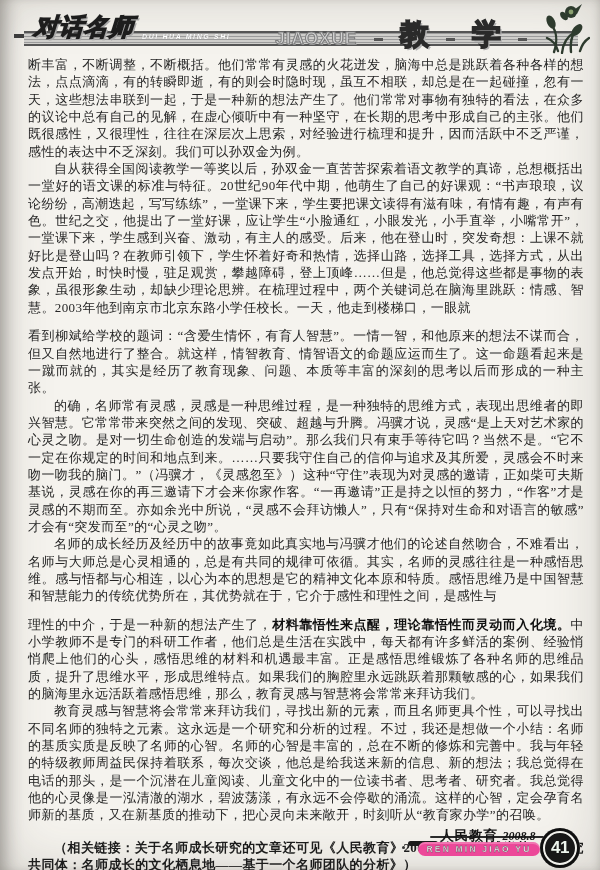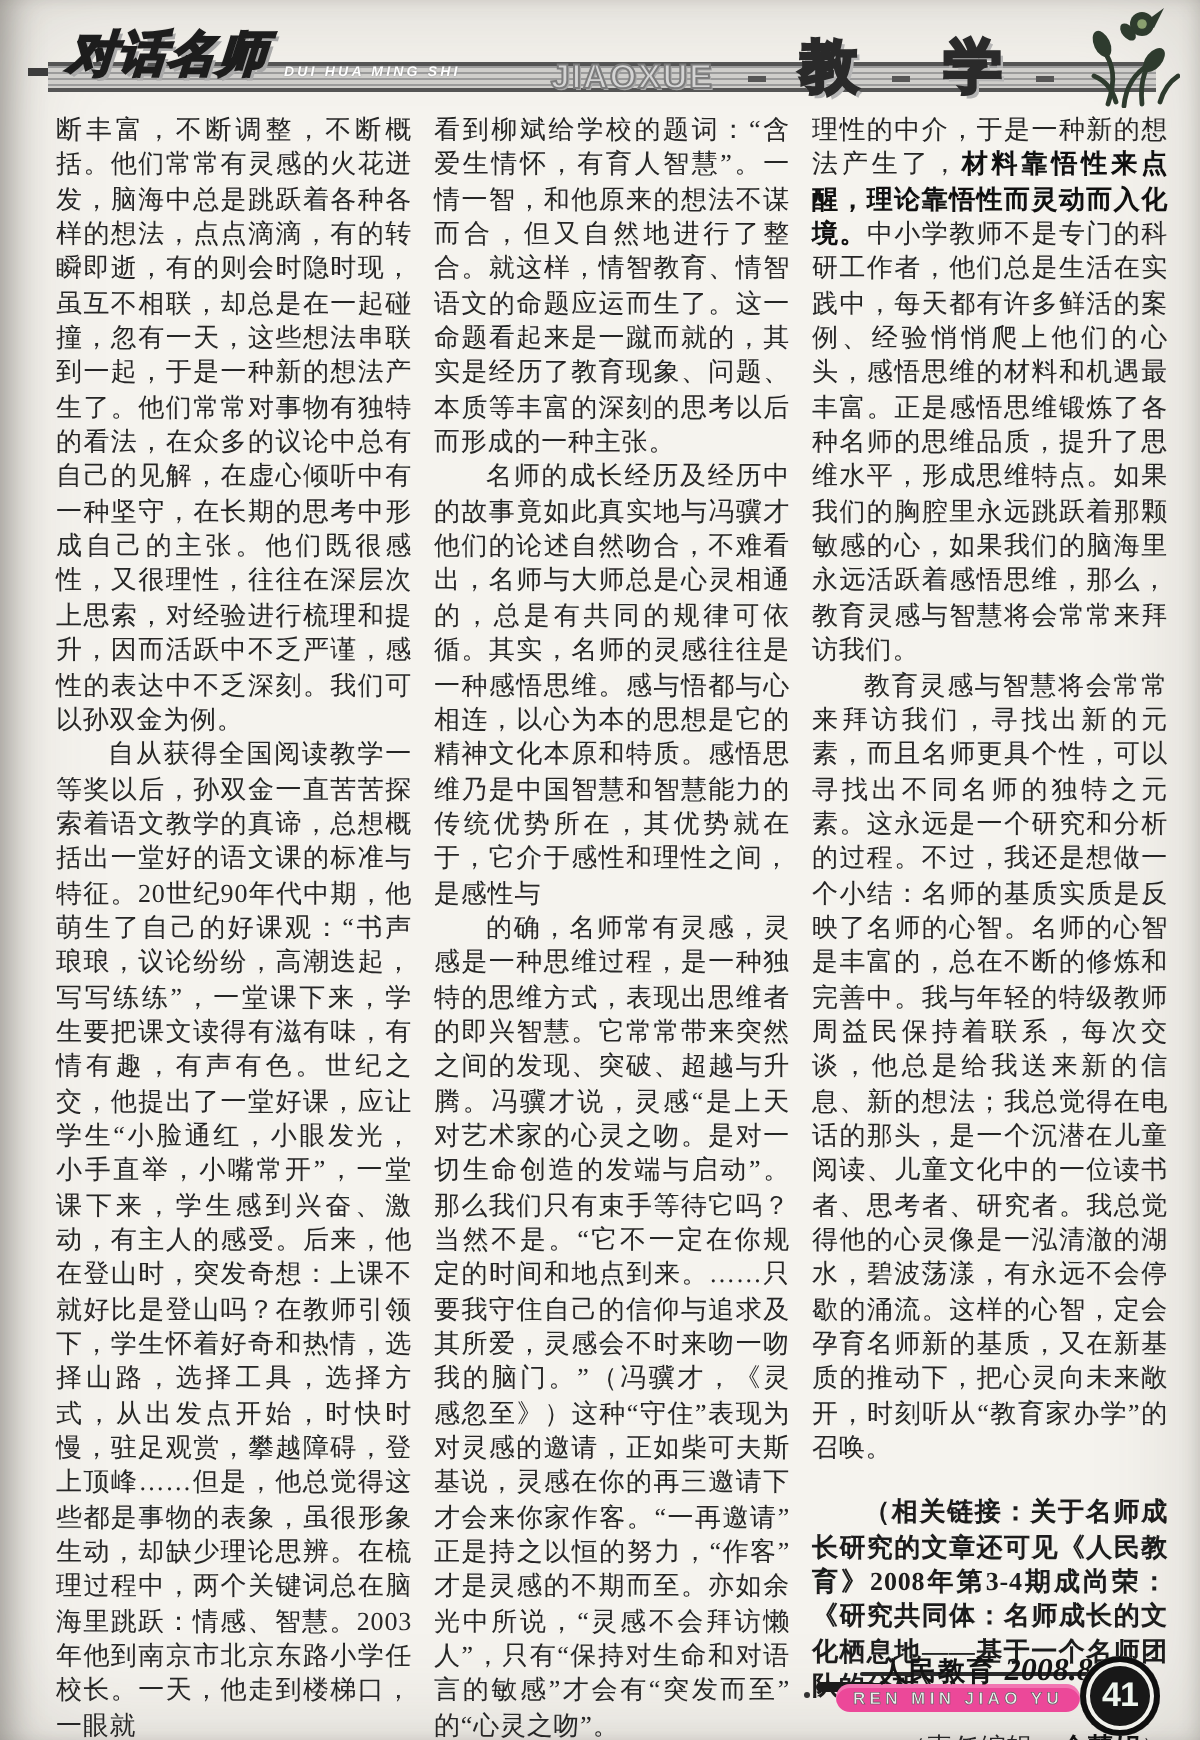--- a/index.html
+++ b/index.html
@@ -49,41 +49,41 @@
     font-size:29px;font-weight:900;line-height:1;
     color:#ffffff;-webkit-text-stroke:1.6px #2a2a2a;
     text-shadow:2px 2px 0 #b5b5b5, 0 0 1px #2a2a2a;
     transform:translateY(4px);
   }
   .topic .zdash{width:9px;height:3px;background:#555;transform:translateY(9px);}
   .plant{transform:translateY(-2px);}
   
   .columns{
     position:absolute;left:28px;right:16px;top:56px;bottom:60px;
-    display:flex;gap:11px;
+    display:flex;gap:11px;flex-direction:column;
   }
   .col{flex:1 1 0;min-width:0;color:#262626;}
   .para{
     margin:0;font-size:13px;line-height:17.35px;letter-spacing:.4px;
     text-align:justify;text-justify:inter-ideograph;
     word-break:break-all;
   }
   .para.indent{text-indent:2em;}
   .para span.b{font-weight:700;color:#101010;}
   .para.note{font-weight:700;color:#1c1c1c;margin-top:15px;}
   .para.editor{text-align:right;margin-top:14px;}
   
   .footer{position:absolute;right:20px;top:824px;width:180px;height:44px;}
   .f-tail{position:absolute;left:8px;top:17px;width:30px;height:5px;background:#1b1b1b;border-radius:3px;}
   .f-line{position:absolute;left:30px;top:12px;width:118px;height:2px;background:#2a2a2a;border-radius:2px;}
   .f-name{
     position:absolute;left:40px;top:3px;white-space:nowrap;z-index:2;
     font-size:13.5px;font-weight:700;color:#141414;letter-spacing:1px;
   }
-  .f-issue{font-size:16px;font-weight:700;font-style:italic;letter-spacing:0;}
+  .f-issue{font-size:12px;font-weight:700;font-style:italic;letter-spacing:0;}
   .f-pill{
     position:absolute;left:18px;top:18px;width:122px;height:14px;z-index:1;
     background:#ec4899;border-radius:8px;
     display:flex;align-items:center;justify-content:center;
     box-shadow:inset 0 2px 0 rgba(255,255,255,.25);
   }
   .f-pill span{
     font-family:"Liberation Sans","DejaVu Sans",sans-serif;
     font-size:8.5px;font-weight:900;letter-spacing:2.2px;color:#ededed;
     -webkit-text-stroke:.3px #555;white-space:nowrap;
@@ -137,22 +137,22 @@
     </div>
   </div>
 
   <div class="columns">
     <div class="col">
         <p class="para"><span>断丰富，不断调整，不断概括。他们常常有灵感的火花迸发，脑海中总是跳跃着各种各样的想法，点点滴滴，有的转瞬即逝，有的则会时隐时现，虽互不相联，却总是在一起碰撞，忽有一天，这些想法串联到一起，于是一种新的想法产生了。他们常常对事物有独特的看法，在众多的议论中总有自己的见解，在虚心倾听中有一种坚守，在长期的思考中形成自己的主张。他们既很感性，又很理性，往往在深层次上思索，对经验进行梳理和提升，因而活跃中不乏严谨，感性的表达中不乏深刻。我们可以孙双金为例。</span></p>
         <p class="para indent"><span>自从获得全国阅读教学一等奖以后，孙双金一直苦苦探索着语文教学的真谛，总想概括出一堂好的语文课的标准与特征。20世纪90年代中期，他萌生了自己的好课观：“书声琅琅，议论纷纷，高潮迭起，写写练练”，一堂课下来，学生要把课文读得有滋有味，有情有趣，有声有色。世纪之交，他提出了一堂好课，应让学生“小脸通红，小眼发光，小手直举，小嘴常开”，一堂课下来，学生感到兴奋、激动，有主人的感受。后来，他在登山时，突发奇想：上课不就好比是登山吗？在教师引领下，学生怀着好奇和热情，选择山路，选择工具，选择方式，从出发点开始，时快时慢，驻足观赏，攀越障碍，登上顶峰……但是，他总觉得这些都是事物的表象，虽很形象生动，却缺少理论思辨。在梳理过程中，两个关键词总在脑海里跳跃：情感、智慧。2003年他到南京市北京东路小学任校长。一天，他走到楼梯口，一眼就</span></p>
       </div>
     <div class="col">
         <p class="para"><span>看到柳斌给学校的题词：“含爱生情怀，有育人智慧”。一情一智，和他原来的想法不谋而合，但又自然地进行了整合。就这样，情智教育、情智语文的命题应运而生了。这一命题看起来是一蹴而就的，其实是经历了教育现象、问题、本质等丰富的深刻的思考以后而形成的一种主张。</span></p>
+        <p class="para indent"><span>的确，名师常有灵感，灵感是一种思维过程，是一种独特的思维方式，表现出思维者的即兴智慧。它常常带来突然之间的发现、突破、超越与升腾。冯骥才说，灵感“是上天对艺术家的心灵之吻。是对一切生命创造的发端与启动”。那么我们只有束手等待它吗？当然不是。“它不一定在你规定的时间和地点到来。……只要我守住自己的信仰与追求及其所爱，灵感会不时来吻一吻我的脑门。”（冯骥才，《灵感忽至》）这种“守住”表现为对灵感的邀请，正如柴可夫斯基说，灵感在你的再三邀请下才会来你家作客。“一再邀请”正是持之以恒的努力，“作客”才是灵感的不期而至。亦如余光中所说，“灵感不会拜访懒人”，只有“保持对生命和对语言的敏感”才会有“突发而至”的“心灵之吻”。</span></p>
         <p class="para indent"><span>名师的成长经历及经历中的故事竟如此真实地与冯骥才他们的论述自然吻合，不难看出，名师与大师总是心灵相通的，总是有共同的规律可依循。其实，名师的灵感往往是一种感悟思维。感与悟都与心相连，以心为本的思想是它的精神文化本原和特质。感悟思维乃是中国智慧和智慧能力的传统优势所在，其优势就在于，它介于感性和理性之间，是感性与</span></p>
-        <p class="para indent"><span>的确，名师常有灵感，灵感是一种思维过程，是一种独特的思维方式，表现出思维者的即兴智慧。它常常带来突然之间的发现、突破、超越与升腾。冯骥才说，灵感“是上天对艺术家的心灵之吻。是对一切生命创造的发端与启动”。那么我们只有束手等待它吗？当然不是。“它不一定在你规定的时间和地点到来。……只要我守住自己的信仰与追求及其所爱，灵感会不时来吻一吻我的脑门。”（冯骥才，《灵感忽至》）这种“守住”表现为对灵感的邀请，正如柴可夫斯基说，灵感在你的再三邀请下才会来你家作客。“一再邀请”正是持之以恒的努力，“作客”才是灵感的不期而至。亦如余光中所说，“灵感不会拜访懒人”，只有“保持对生命和对语言的敏感”才会有“突发而至”的“心灵之吻”。</span></p>
       </div>
     <div class="col">
         <p class="para"><span>理性的中介，于是一种新的想法产生了，</span><span class="b">材料靠悟性来点醒，理论靠悟性而灵动而入化境。</span><span>中小学教师不是专门的科研工作者，他们总是生活在实践中，每天都有许多鲜活的案例、经验悄悄爬上他们的心头，感悟思维的材料和机遇最丰富。正是感悟思维锻炼了各种名师的思维品质，提升了思维水平，形成思维特点。如果我们的胸腔里永远跳跃着那颗敏感的心，如果我们的脑海里永远活跃着感悟思维，那么，教育灵感与智慧将会常常来拜访我们。</span></p>
         <p class="para indent"><span>教育灵感与智慧将会常常来拜访我们，寻找出新的元素，而且名师更具个性，可以寻找出不同名师的独特之元素。这永远是一个研究和分析的过程。不过，我还是想做一个小结：名师的基质实质是反映了名师的心智。名师的心智是丰富的，总在不断的修炼和完善中。我与年轻的特级教师周益民保持着联系，每次交谈，他总是给我送来新的信息、新的想法；我总觉得在电话的那头，是一个沉潜在儿童阅读、儿童文化中的一位读书者、思考者、研究者。我总觉得他的心灵像是一泓清澈的湖水，碧波荡漾，有永远不会停歇的涌流。这样的心智，定会孕育名师新的基质，又在新基质的推动下，把心灵向未来敞开，时刻听从“教育家办学”的召唤。</span></p>
         <p class="para indent note"><span>（相关链接：关于名师成长研究的文章还可见《人民教育》2008年第3-4期成尚荣：《研究共同体：名师成长的文化栖息地——基于一个名师团队的分析》）</span></p>
         <p class="para editor"><span>（责任编辑　</span><span class="b">余慧娟</span><span>）</span></p>
       </div>
   </div>
 
   <div class="footer">

